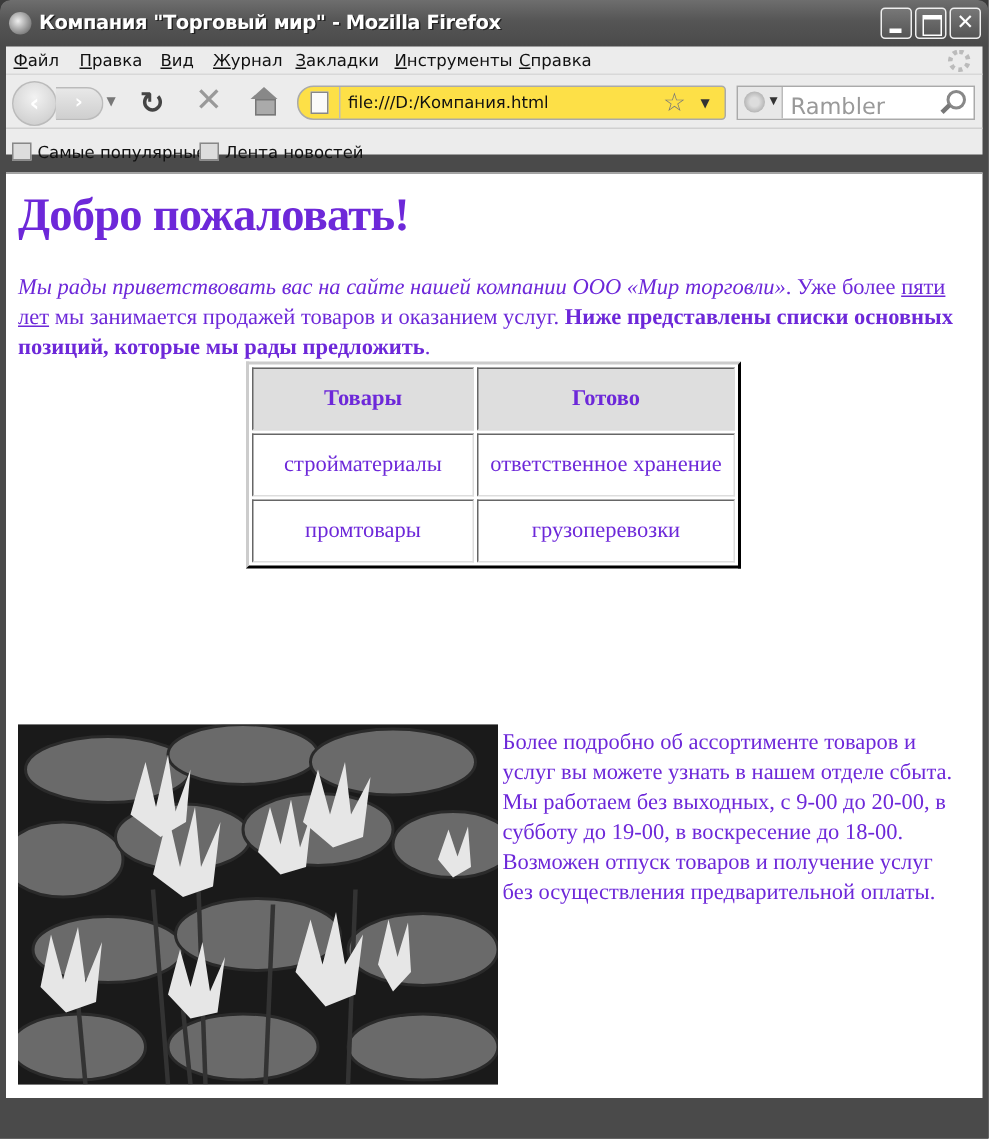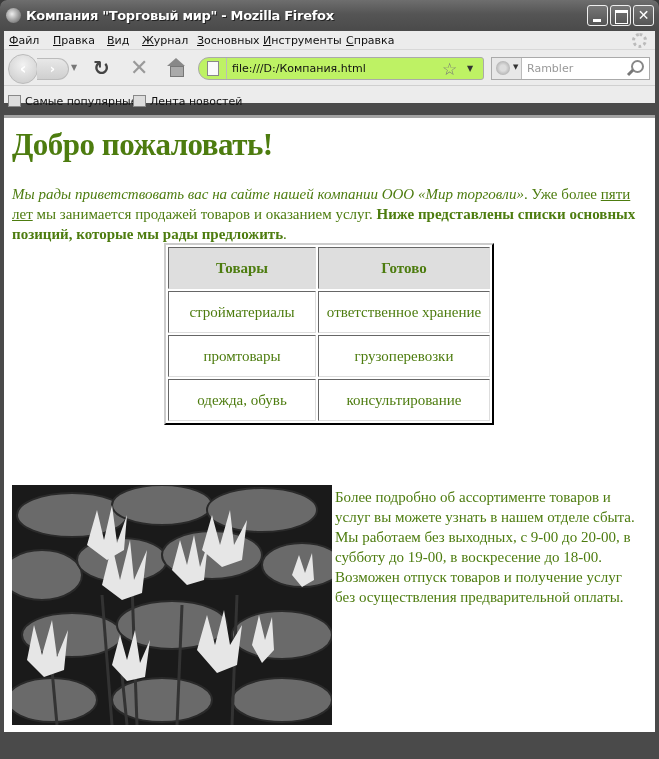--- a/index.html
+++ b/index.html
@@ -34,42 +34,42 @@
     background: radial-gradient(circle at 50% 35%, #f2f2f2, #c8c8c8); border: 1px solid #bbb; color: #fff; font-weight: bold; font-size: 16px; text-align: center; line-height: 27px; }
   .fwd-btn { position: absolute; left: 33px; top: 8px; width: 32px; height: 22px; border-radius: 0 11px 11px 0;
     background: linear-gradient(#e8e8e8, #cfcfcf); border: 1px solid #bbb; border-left: none; color: #fff; font-weight: bold; font-size: 13px; text-align: center; line-height: 20px; }
   .hist-drop { position: absolute; left: 67px; top: 13px; font-size: 8px; color: #777; }
   .reload-btn { position: absolute; left: 89px; top: 6px; font-size: 20px; font-weight: bold; color: #444; }
   .stop-btn { position: absolute; left: 126px; top: 5px; font-size: 22px; color: #999; font-weight: bold; }
   .home-btn { position: absolute; left: 162px; top: 8px; width: 20px; height: 18px; }
   .home-btn::before { content: ""; position: absolute; left: 1px; top: 0; border-left: 9px solid transparent; border-right: 9px solid transparent; border-bottom: 8px solid #888; }
   .home-btn::after { content: ""; position: absolute; left: 4px; top: 8px; width: 12px; height: 9px; background: #aaa; border: 1px solid #777; }
 
-  .urlbar { position: absolute; left: 194px; top: 7px; width: 286px; height: 23px; background: #bef264; border: 1px solid #aaa; border-radius: 11px 3px 3px 11px; }
+  .urlbar { position: absolute; left: 194px; top: 7px; width: 286px; height: 23px; background: #fde047; border: 1px solid #aaa; border-radius: 11px 3px 3px 11px; }
   .page-icon { position: absolute; left: 8px; top: 3px; width: 12px; height: 15px; border: 1px solid #888; background: #fafafa; }
   .url-divider { position: absolute; left: 27px; top: 0; width: 1px; height: 21px; background: #bbb; }
   .url-text { position: absolute; left: 33px; top: 4px; font-size: 11px; color: #111; white-space: nowrap; }
   .star-icon { position: absolute; left: 243px; top: 1px; font-size: 17px; color: #777; }
   .url-drop { position: absolute; left: 268px; top: 6px; font-size: 8px; color: #333; }
 
   .searchbar { position: absolute; left: 487px; top: 7px; width: 159px; height: 23px; background: #fff; border: 1px solid #aaa; }
   .engine-box { position: absolute; left: 0; top: 0; width: 30px; height: 21px; background: #e8e8e8; border-right: 1px solid #bbb; }
   .engine-icon { position: absolute; left: 4px; top: 3px; width: 14px; height: 14px; border-radius: 50%; background: radial-gradient(circle, #ddd 30%, #999); }
   .engine-drop { position: absolute; left: 21px; top: 5px; font-size: 7px; color: #333; }
-  .search-text { position: absolute; left: 35px; top: 4px; font-size: 11px; color: #999; }
+  .search-text { position: absolute; left: 35px; top: 4px; font-size: 15px; color: #999; }
   .search-icon { position: absolute; right: 5px; top: 2px; width: 13px; height: 13px; border: 2px solid #888; border-radius: 50%; }
   .search-icon::after { content: ""; position: absolute; left: -6px; top: 9px; width: 7px; height: 3px; background: #777; transform: rotate(-45deg); }
 
   .bookmarks { position: absolute; left: 0; top: 56px; width: 651px; height: 28px; font-size: 11px; color: #111; }
   .bm-item { position: absolute; top: 8px; white-space: nowrap; }
   .bm-icon { display: inline-block; width: 13px; height: 12px; border: 1px solid #888; background: #ddd; vertical-align: -2px; margin-right: 4px; }
 
   
-  .content { position: absolute; left: 4px; top: 115px; width: 651px; height: 617px; background: #fff; border-top: 3px solid #a3a3a3;
-    font-family: "Liberation Serif", "DejaVu Serif", serif; color: #4d7c0f; overflow: hidden; }
+  .content { position: absolute; left: 4px; top: 115px; width: 651px; height: 617px; background: #fff; border-top: 1px solid #a3a3a3;
+    font-family: "Liberation Serif", "DejaVu Serif", serif; color: #6d28d9; overflow: hidden; }
   .page-title { position: absolute; left: 8px; top: 9px; font-size: 31px; font-weight: bold; letter-spacing: -0.5px; }
   .intro { position: absolute; left: 8px; top: 66px; width: 638px; font-size: 15px; line-height: 20px; }
   .intro em { font-style: italic; }
   .intro u { text-decoration: underline; }
   .intro b { font-weight: bold; }
 
   table.offers { position: absolute; left: 160px; top: 125px; width: 330px; border: 2px outset #bbb;
     border-collapse: separate; border-spacing: 2px; border-color: #ccc #555 #555 #ccc; font-size: 15px; }
   table.offers th, table.offers td { border: 1px solid; border-color: #666 #ddd #ddd #666; height: 42px; text-align: center; padding: 0 5px; }
   table.offers th { background: #dedede; font-weight: bold; }
@@ -95,21 +95,21 @@
     <div class="win-btn win-max"></div>
     <div class="win-btn win-close">✕</div>
   </div>
 
   <div class="chrome">
     <div class="menubar">
       <div class="menu-item" style="left:5px"><span class="u">Ф</span><span>айл</span></div>
       <div class="menu-item" style="left:49px"><span class="u">П</span><span>равка</span></div>
       <div class="menu-item" style="left:103px"><span class="u">В</span><span>ид</span></div>
       <div class="menu-item" style="left:138px"><span class="u">Ж</span><span>урнал</span></div>
-      <div class="menu-item" style="left:193px"><span class="u">З</span><span>основных</span></div>
+      <div class="menu-item" style="left:193px"><span class="u">З</span><span>акладки</span></div>
       <div class="menu-item" style="left:259px"><span class="u">И</span><span>нструменты</span></div>
       <div class="menu-item" style="left:342px"><span class="u">С</span><span>правка</span></div>
       <div class="spinner"></div>
     </div>
 
     <div class="navbar">
       <div class="back-btn">‹</div>
       <div class="fwd-btn">›</div>
       <div class="hist-drop">▼</div>
       <div class="reload-btn">↻</div>
@@ -157,24 +157,20 @@
         </tr>
       </thead>
       <tbody>
         <tr>
           <td>стройматериалы</td>
           <td>ответственное хранение</td>
         </tr>
         <tr>
           <td>промтовары</td>
           <td>грузоперевозки</td>
-        </tr>
-        <tr>
-          <td>одежда, обувь</td>
-          <td>консультирование</td>
         </tr>
       </tbody>
     </table>
 
     <div class="photo" aria-label="water-lilies-photo">
       <svg width="320" height="240" viewBox="0 0 320 240">
         <rect width="320" height="240" fill="#1a1a1a"></rect>
         <g fill="#6a6a6a" stroke="#2a2a2a" stroke-width="2">
           <ellipse cx="60" cy="30" rx="55" ry="22"></ellipse>
           <ellipse cx="150" cy="20" rx="50" ry="20"></ellipse>

